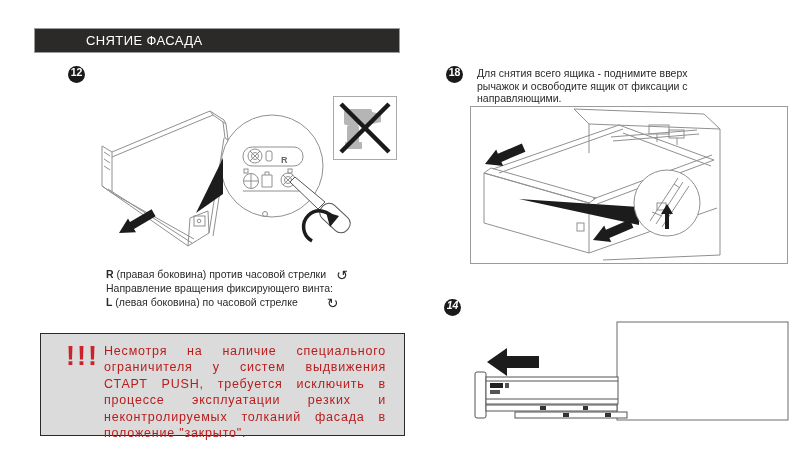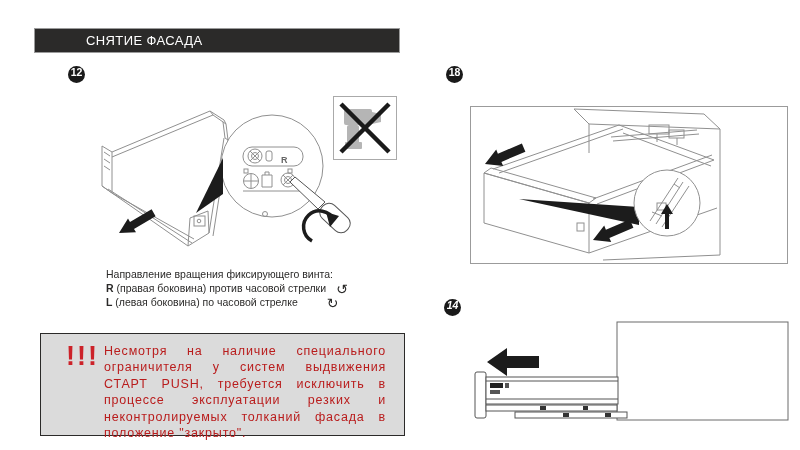--- a/index.html
+++ b/index.html
@@ -90,38 +90,39 @@
     <g fill="#b5b5b5">
       <rect x="11" y="13" width="28" height="16" rx="2"></rect>
       <polygon points="39,16 48,18 48,26 39,28"></polygon>
       <rect x="14" y="29" width="12" height="19" rx="2"></rect>
       <rect x="12" y="46" width="17" height="7" rx="1"></rect>
     </g>
     <path d="M8,8 L56,56 M56,8 L8,56" stroke="#1a1a1a" stroke-width="4.5"></path>
   </svg>
 
   <div class="rot">
-    <div>Направление вращения фиксирующего винта:</div>
     <div>
       <b>R</b><span> (правая боковина) против часовой стрелки</span><span class="ricon">↺</span>
     </div>
+    <div>Направление вращения фиксирующего винта:</div>
     <div>
       <b>L</b><span> (левая боковина) по часовой стрелке</span><span class="ricon" style="margin-left:29px;">↻</span>
     </div>
   </div>
 
   <div class="warn">
     <div class="marks">!!!</div>
     <div class="wtext">Несмотря на наличие специального ограничителя у систем выдвижения СТАРТ PUSH, требуется исключить в процессе эксплуатации резких и неконтролируемых толканий фасада в положение "закрыто".</div>
   </div>
 
 
   <div class="badge" style="left:446px;top:66px;">
     <span>18</span>
   </div>
+  <div class="steptext" style="left:477px;top:67px;width:240px;">Для снятия всего ящика - поднимите вверх рычажок и освободите ящик от фиксации с направляющими.</div>
 
   <div class="frame" style="left:470px;top:106px;width:316px;height:156px;">
     <svg width="316" height="156" viewBox="0 0 316 156">
       <g stroke="#909090" fill="none" stroke-width="1">
         <path d="M103,2 L233,7 L249,22 L118,17 Z"></path>
         <path d="M249,22 L249,148 M118,17 L118,46"></path>
         <path d="M249,148 L132,153"></path>
         <path d="M140,30 L226,23 M142,34 L228,27"></path>
         <rect x="178" y="18" width="20" height="9"></rect>
         <rect x="198" y="23" width="15" height="8"></rect>

